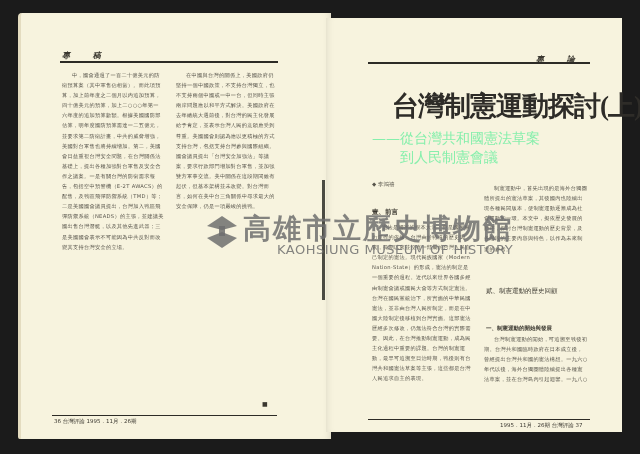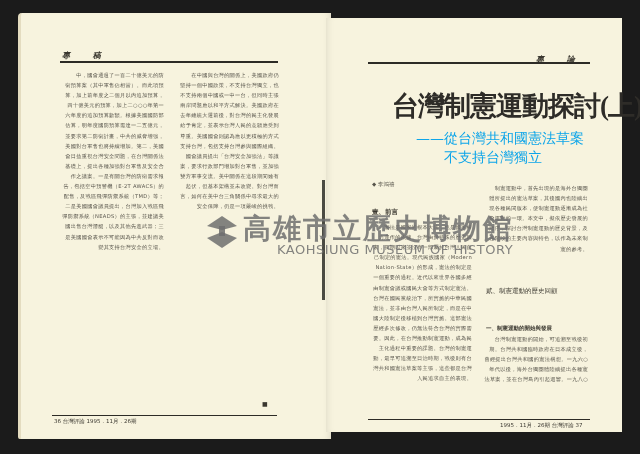--- a/index.html
+++ b/index.html
@@ -1,21 +1,21 @@
 <!DOCTYPE html>
 <html><head>
 <meta charset="utf-8">
 <style>
   html, body { margin:0; padding:0; }
   body {
     width:640px; height:454px; overflow:hidden; position:relative;
     background:#1b1b1b;
     font-family: "DejaVu Sans", sans-serif;
   }
-  .spread { position:absolute; left:0; top:0; width:640px; height:454px;text-align:right; }
+  .spread { position:absolute; left:0; top:0; width:640px; height:454px; }
   .page {
     position:absolute; background:#f7f3de;
   }
   .page-left {
     left:18px; top:13px; width:310px; height:426px;
     border-left:3px solid #e4dcc0;
     box-shadow: inset -6px 0 8px -6px rgba(0,0,0,0.15);
     border-radius: 4px 0 0 2px;
   }
   .page-right {
@@ -33,21 +33,21 @@
   .col {
     position:absolute; font-family:"DejaVu Sans", sans-serif; font-size:5.2px; line-height:10.1px;
     color:#57544b; word-break:break-all; overflow:hidden; letter-spacing:0.3px;
   }
   .col p { margin:0; text-indent:10px; }
   .title {
     position:absolute; left:372px; top:88px; font-family:Liberation Serif, serif; font-weight:bold;
     font-size:27px; color:#2e2c28; letter-spacing:-1px; white-space:nowrap;margin-left:20px;
   }
   .subtitle {
-    position:absolute; font-family:"DejaVu Sans", sans-serif; font-size:14px; color:#0ea5e9; white-space:nowrap;margin-left:44px;
+    position:absolute; font-family:"DejaVu Sans", sans-serif; font-size:14px; color:#86efac; white-space:nowrap;
   }
   .author { position:absolute; left:372px; top:181px; font-size:5.5px; color:#57544b; }
   .heading-sm { position:absolute; font-size:6.5px; color:#3a372f; font-weight:bold; }
   .footer {
     position:absolute; font-size:5.5px; color:#3a372f; white-space:nowrap;
   }
   .end-mark { position:absolute; left:262px; top:400px; font-size:6px; font-weight:bold; color:#3a372f; }
   .watermark {
     position:absolute; left:205px; top:212px; width:260px; height:48px; pointer-events:none;
   }
@@ -82,21 +82,21 @@
   <div class="rule" style="left:52px; top:415px; width:225px;"></div>
   <div class="footer" style="left:54px; top:418px;">36 台灣評論 1995．11月．26期</div>
 
   <div class="page page-right"></div>
   <div class="spine"></div>
   <div class="section-label" style="left:536px; top:54px;">專 論</div>
   <div class="rule" style="left:368px; top:62px; width:222px; height:1.5px;"></div>
 
   <div class="title">台灣制憲運動探討(上)</div>
   <div class="subtitle" style="left:372px; top:130px;">——從台灣共和國憲法草案</div>
-  <div class="subtitle" style="left:400px; top:149px;">不支持台灣獨立</div>
+  <div class="subtitle" style="left:400px; top:149px;">到人民制憲會議</div>
   <div class="author">◆ 李鴻禧</div>
 
   <div class="heading-sm" style="left:372px; top:208px;">壹、前言</div>
   <div class="col" style="left:372px; top:222px; width:100px; height:164px;">
     <p>憲法是國家的根本大法，也是國家權力運作的依據。台灣由於特殊的歷史因素，長期以來並沒有一部屬於台灣人民自己制定的憲法。現代民族國家（Modern Nation-State）的形成，憲法的制定是一個重要的過程。近代以來世界各國多經由制憲會議或國民大會等方式制定憲法。台灣在國民黨統治下，所實施的中華民國憲法，並非由台灣人民所制定，而是在中國大陸制定後移植到台灣實施。這部憲法歷經多次修改，仍無法符合台灣的實際需要。因此，在台灣推動制憲運動，成為民主化過程中重要的課題。台灣的制憲運動，最早可追溯至日治時期，戰後則有台灣共和國憲法草案等主張，這些都是台灣人民追求自主的表現。</p>
   </div>
 
   <div class="col" style="left:484px; top:183px; width:104px; height:92px;">
     <p>制憲運動中，首先出現的是海外台獨團體所提出的憲法草案，其後國內也陸續出現各種民間版本，使制憲運動逐漸成為社會運動的一環。本文中，擬依歷史發展的順序，探討台灣制憲運動的歷史背景，及各階段的主要內容與特色，以作為未來制憲的參考。</p>
   </div>

